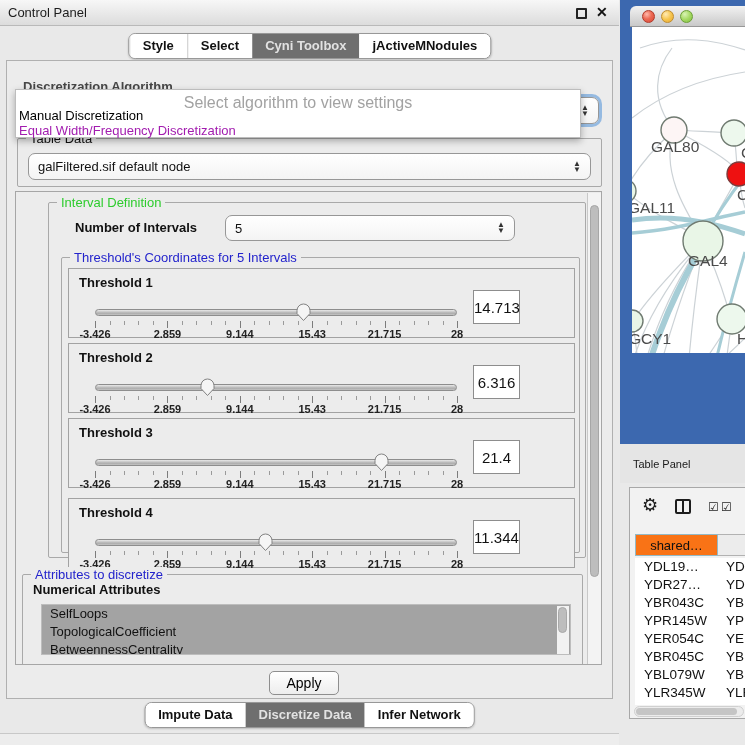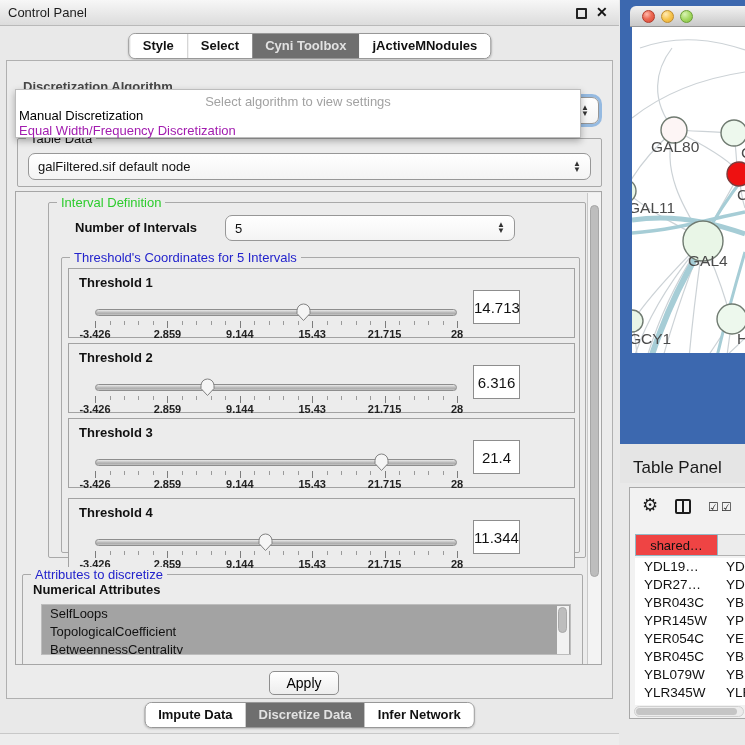--- a/index.html
+++ b/index.html
@@ -21,21 +21,21 @@
   .tab.selected { background:#6f6f6f; color:#e2e2e2; border-left:none; }
 
   .outer { position:absolute; left:6px; top:60px; width:607px; height:639px; background:#ececec; border:1px solid #b0b0b0; }
 
   .algo-title { position:absolute; left:16px; top:18px; font-weight:bold; color:#474747; font-size:13px; }
   .combo { position:absolute; height:27px; background:linear-gradient(#ffffff,#f4f4f4); border:1px solid #979797; border-radius:7px; display:flex; align-items:center; padding:0 9px; font-size:13px; color:#111; }
   .spinner { margin-left:auto; display:flex; flex-direction:column; align-items:center; color:#333; font-size:8px; line-height:6px; }
   .algo-combo { left:20px; top:36px; width:572px; box-shadow:0 0 0 3px rgba(92,153,219,.6); }
 
   .popup { position:absolute; left:8px; top:28px; width:566px; height:49px; background:#fff; border:1px solid #bdbdbd; box-shadow:0 3px 7px rgba(0,0,0,.3); z-index:20; }
-  .popup-placeholder { position:absolute; left:0; right:0; top:4px; text-align:center; color:#a2a2a2; font-size:13px; }
+  .popup-placeholder { position:absolute; left:0; right:0; top:4px; text-align:center; color:#a2a2a2; font-size:16px; }
   .popup-opt1 { position:absolute; left:3px; top:18px; font-weight:normal; font-size:13px; color:#000; }
   .popup-opt2 { position:absolute; left:3px; top:33px; font-size:13px; color:#a21caf; }
 
   .group { position:absolute; border:1px solid #a9a9a9; border-radius:2px; }
   .gtitle { position:absolute; top:-8px; left:8px; background:#ececec; padding:0 4px; font-size:13px; white-space:nowrap; }
   .gtitle.black { color:#111; }
   .gtitle.green { color:#2ecc2e; }
   .gtitle.blue  { color:#2323cc; }
 
   .tabledata-group { left:10px; top:77px; width:585px; height:49px; }
@@ -79,29 +79,29 @@
   .mac-titlebar { position:absolute; left:10px; top:6px; width:115px; height:21px; border-top-left-radius:6px;
     background:linear-gradient(#f2f2f2,#c9c9c9); border-bottom:1px solid #979797; display:flex; align-items:center; padding-left:12px; gap:6px; }
   .light { width:13px; height:13px; border-radius:50%; }
   .light.red { background:radial-gradient(circle at 35% 30%, #ffb9ac, #ec6a55 45%, #d94634); border:1px solid #b03a2b; }
   .light.yellow { background:radial-gradient(circle at 35% 30%, #ffeab6, #f6c54e 50%, #e9a832); border:1px solid #bf8c2e; }
   .light.green { background:radial-gradient(circle at 35% 30%, #d9f3b5, #a6d964 50%, #7fbf40); border:1px solid #6b9f36; }
   .net-canvas { position:absolute; left:12px; top:27px; width:113px; height:326px; background:#fff; overflow:hidden; }
 
   
   .tp-header { position:absolute; left:620px; top:444px; width:125px; height:39px; background:#e5e5e5; }
-  .tp-title { position:absolute; left:13px; top:14px; font-size:17px; color:#1a1a1a; }
+  .tp-title { position:absolute; left:13px; top:14px; font-size:11px; color:#1a1a1a; }
   .tp-panel { position:absolute; left:629px; top:487px; width:120px; height:232px; background:#f2f2f2; border:1px solid #a8a8a8; overflow:hidden; }
   .gear { position:absolute; left:12px; top:6px; font-size:18px; color:#1d1d1d; }
   .split-icon { position:absolute; left:45px; top:11px; width:16px; height:15px; border:2px solid #1d1d1d; border-radius:2px; }
   .split-icon::after { content:""; position:absolute; left:5px; top:0; width:2px; height:11px; background:#1d1d1d; }
   .cb-icon { position:absolute; top:12px; font-size:12px; color:#1d1d1d; }
   .thead { position:absolute; left:0; top:46px; width:200px; height:22px; display:flex; }
   .th { height:22px; line-height:22px; text-align:center; font-size:13px; color:#111; }
-  .th1 { margin-left:5px; width:83px; background:#ef4444; border:1px solid #93b9c6; }
+  .th1 { margin-left:5px; width:83px; background:#f97316; border:1px solid #93b9c6; }
   .th2 { width:90px; background:#ececec; border:1px solid #b2b2b2; border-left:none; }
   .tbody { position:absolute; left:5px; top:70px; width:200px; height:147px; overflow:hidden; background:#fff; }
   .trow { height:18px; line-height:18px; white-space:nowrap; font-size:13.5px; }
   .tc1 { display:inline-block; width:83px; padding-left:9px; }
   .tc2 { display:inline-block; padding-left:8px; }
   .hscroll { position:absolute; left:4px; top:218px; width:110px; height:11px; background:#ececec; border:1px solid #d0d0d0; border-radius:6px; }
   .hscroll-thumb { position:absolute; left:1px; top:1px; width:101px; height:7px; background:#c5c5c5; border-radius:4px; }
 </style>
 </head>
 <body>

